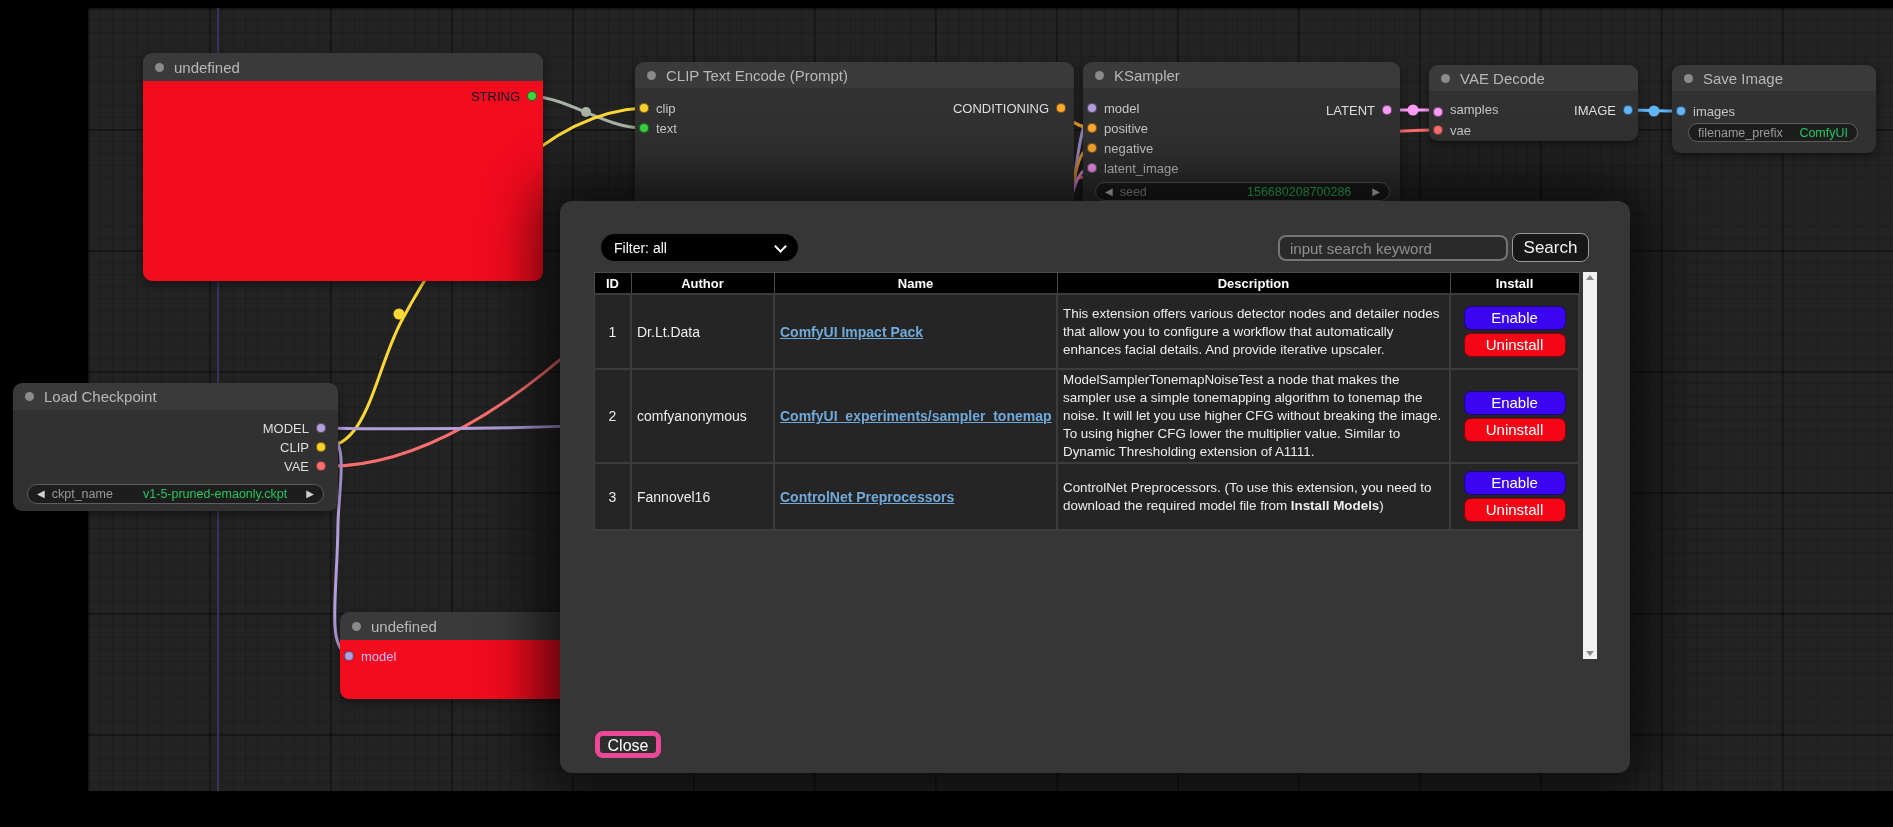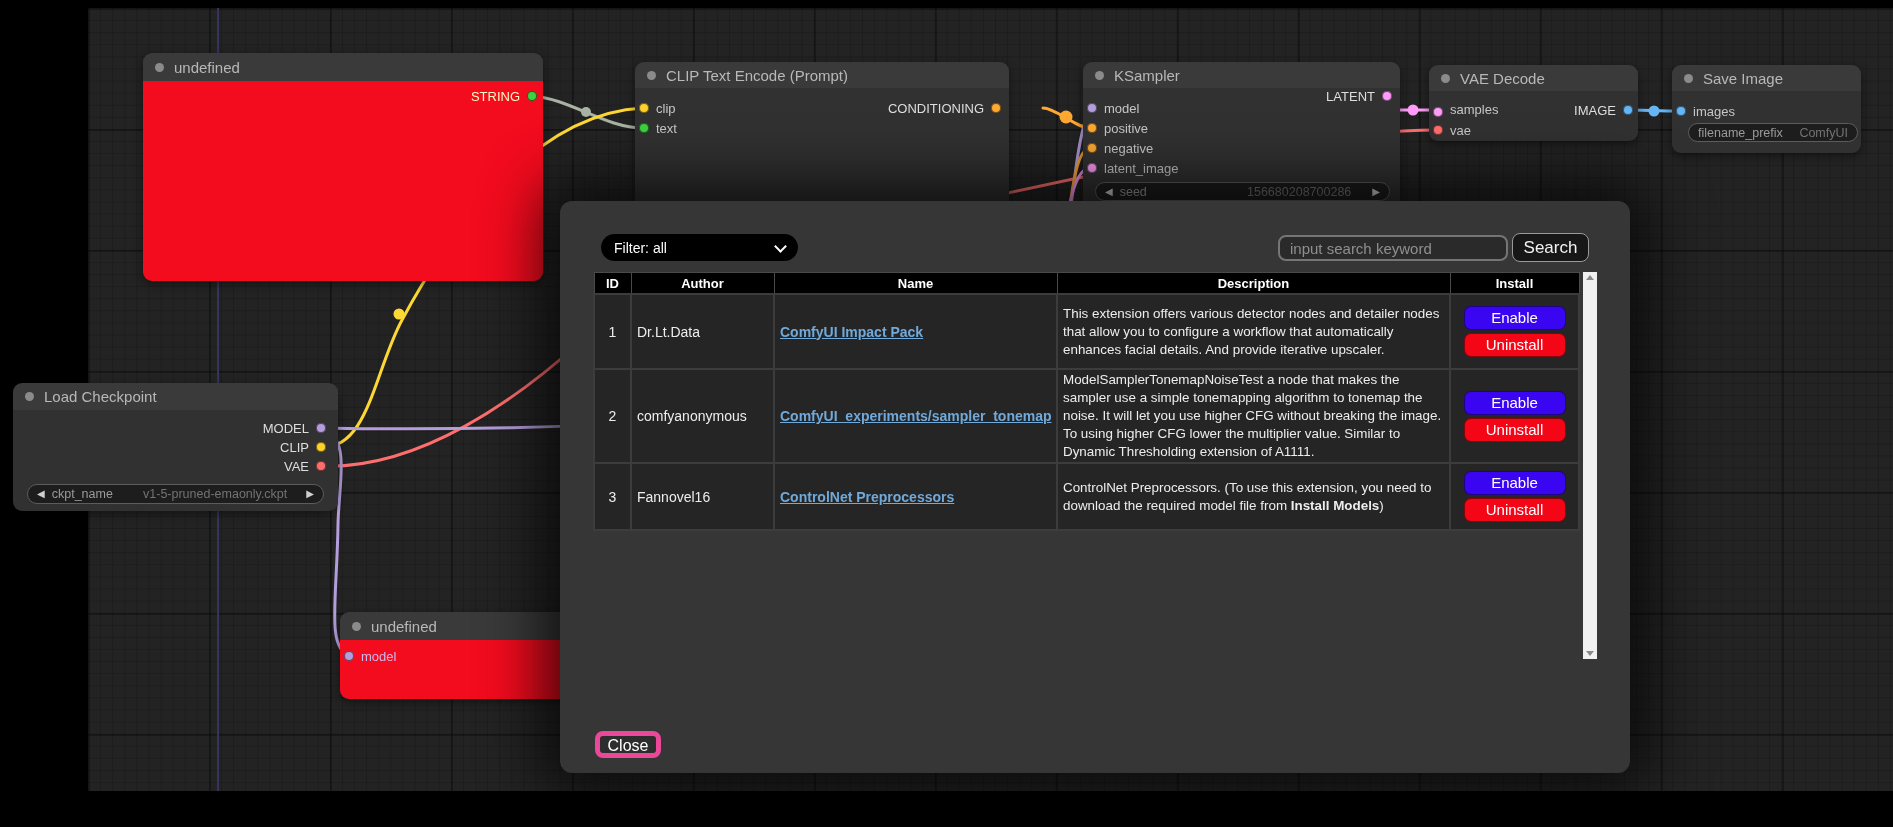--- a/index.html
+++ b/index.html
@@ -22,24 +22,24 @@
   .node-header{height:28px;background:#3a3a3a;border-radius:9px 9px 0 0;display:flex;align-items:center;
                padding:0 12px;gap:10px;}
   .title-dot{width:9px;height:9px;border-radius:50%;background:#8b8b8b;flex:0 0 auto;}
   .node-title{color:#b8b8b8;font-size:15px;white-space:nowrap;overflow:hidden;}
   .node-body{position:absolute;left:0;right:0;bottom:0;top:28px;background:#313131;border-radius:0 0 9px 9px;}
   .node-body.error{background:#f30b1e;}
   .port{position:absolute;display:flex;align-items:center;gap:7px;height:14px;font-size:13px;color:#c6c6c6;white-space:nowrap;}
   .port.out{flex-direction:row-reverse;}
   .port .dot{width:10px;height:10px;border-radius:50%;box-shadow:0 0 0 1px rgba(0,0,0,.55) inset;flex:0 0 auto;}
   .out-label{color:#dedede;}
-  .on-red{color:#fef9c3;}
+  .on-red{color:#0f172a;}
   .widget{position:absolute;height:19px;background:#1d1d1d;border:1px solid #5c5c5c;border-radius:11px;
           display:flex;align-items:center;font-size:12.5px;color:#9a9a9a;padding:0 9px;gap:7px;box-sizing:border-box;}
-  .widget .wval{color:#737373;}
+  .widget .wval{color:#22c55e;}
   .warrow{color:#cfcfcf;font-size:10px;line-height:1;}
   .spacer{flex:1;}
   
   .modal{position:absolute;left:560px;top:201px;width:1070px;height:572px;background:#363636;border-radius:12px;
          box-shadow:0 0 60px 18px rgba(0,0,0,.72);z-index:50;}
   .filter-select{position:absolute;left:41px;top:33px;width:197px;height:27px;background:#000;border-radius:14px;
                  color:#fff;font-size:14px;display:flex;align-items:center;justify-content:space-between;
                  padding:7px 13px;box-sizing:border-box;cursor:pointer;}
   .chev{width:7px;height:7px;border-right:2px solid #fff;border-bottom:2px solid #fff;transform:rotate(45deg);margin-top:-3px;}
   .search-input{position:absolute;left:718px;top:34px;width:230px;height:26px;background:#2a2a2a;border:2px solid #757575;
@@ -97,21 +97,21 @@
       <span class="node-title">undefined</span>
     </div>
     <div class="node-body error">
       <div class="port out" style="top:8px;right:6px;">
         <span class="dot" style="background:#3ed23e;"></span>
         <span class="out-label on-red">STRING</span>
       </div>
     </div>
   </div>
 
-  <div class="node" style="left:635px;top:62px;width:374px;height:139px;border-radius:9px 9px 0 0;">
+  <div class="node" style="left:635px;top:62px;width:439px;height:139px;border-radius:9px 9px 0 0;">
     <div class="node-header" style="height:26px;">
       <span class="title-dot"></span>
       <span class="node-title">CLIP Text Encode (Prompt)</span>
     </div>
     <div class="node-body" style="top:26px;border-radius:0;">
       <div class="port" style="top:13px;left:4px;">
         <span class="dot" style="background:#ffd12b;"></span>
         <span>clip</span>
       </div>
       <div class="port" style="top:33px;left:4px;">
@@ -140,21 +140,21 @@
         <span>positive</span>
       </div>
       <div class="port" style="top:53px;left:4px;">
         <span class="dot" style="background:#ffa931;"></span>
         <span>negative</span>
       </div>
       <div class="port" style="top:73px;left:4px;">
         <span class="dot" style="background:#ff9cf9;"></span>
         <span>latent_image</span>
       </div>
-      <div class="port out" style="top:1px;right:8px;">
+      <div class="port out" style="top:15px;right:8px;">
         <span class="dot" style="background:#ff9cf9;"></span>
         <span class="out-label">LATENT</span>
       </div>
       <div class="widget" style="left:12px;right:10px;top:94px;">
         <span class="warrow">◀</span>
         <span>seed</span>
         <span class="spacer"></span>
         <span class="wval" style="margin-right:14px;">156680208700286</span>
         <span class="warrow">▶</span>
       </div>
@@ -175,21 +175,21 @@
         <span class="dot" style="background:#ff6e6e;"></span>
         <span>vae</span>
       </div>
       <div class="port out" style="top:12px;right:5px;">
         <span class="dot" style="background:#64b5f6;"></span>
         <span class="out-label">IMAGE</span>
       </div>
     </div>
   </div>
 
-  <div class="node" style="left:1672px;top:65px;width:189px;height:88px;">
+  <div class="node" style="left:1672px;top:65px;width:204px;height:88px;">
     <div class="node-header" style="height:26px;">
       <span class="title-dot"></span>
       <span class="node-title">Save Image</span>
     </div>
     <div class="node-body" style="top:26px;">
       <div class="port" style="top:13px;left:4px;">
         <span class="dot" style="background:#64b5f6;"></span>
         <span>images</span>
       </div>
       <div class="widget" style="left:16px;width:170px;top:32px;">

